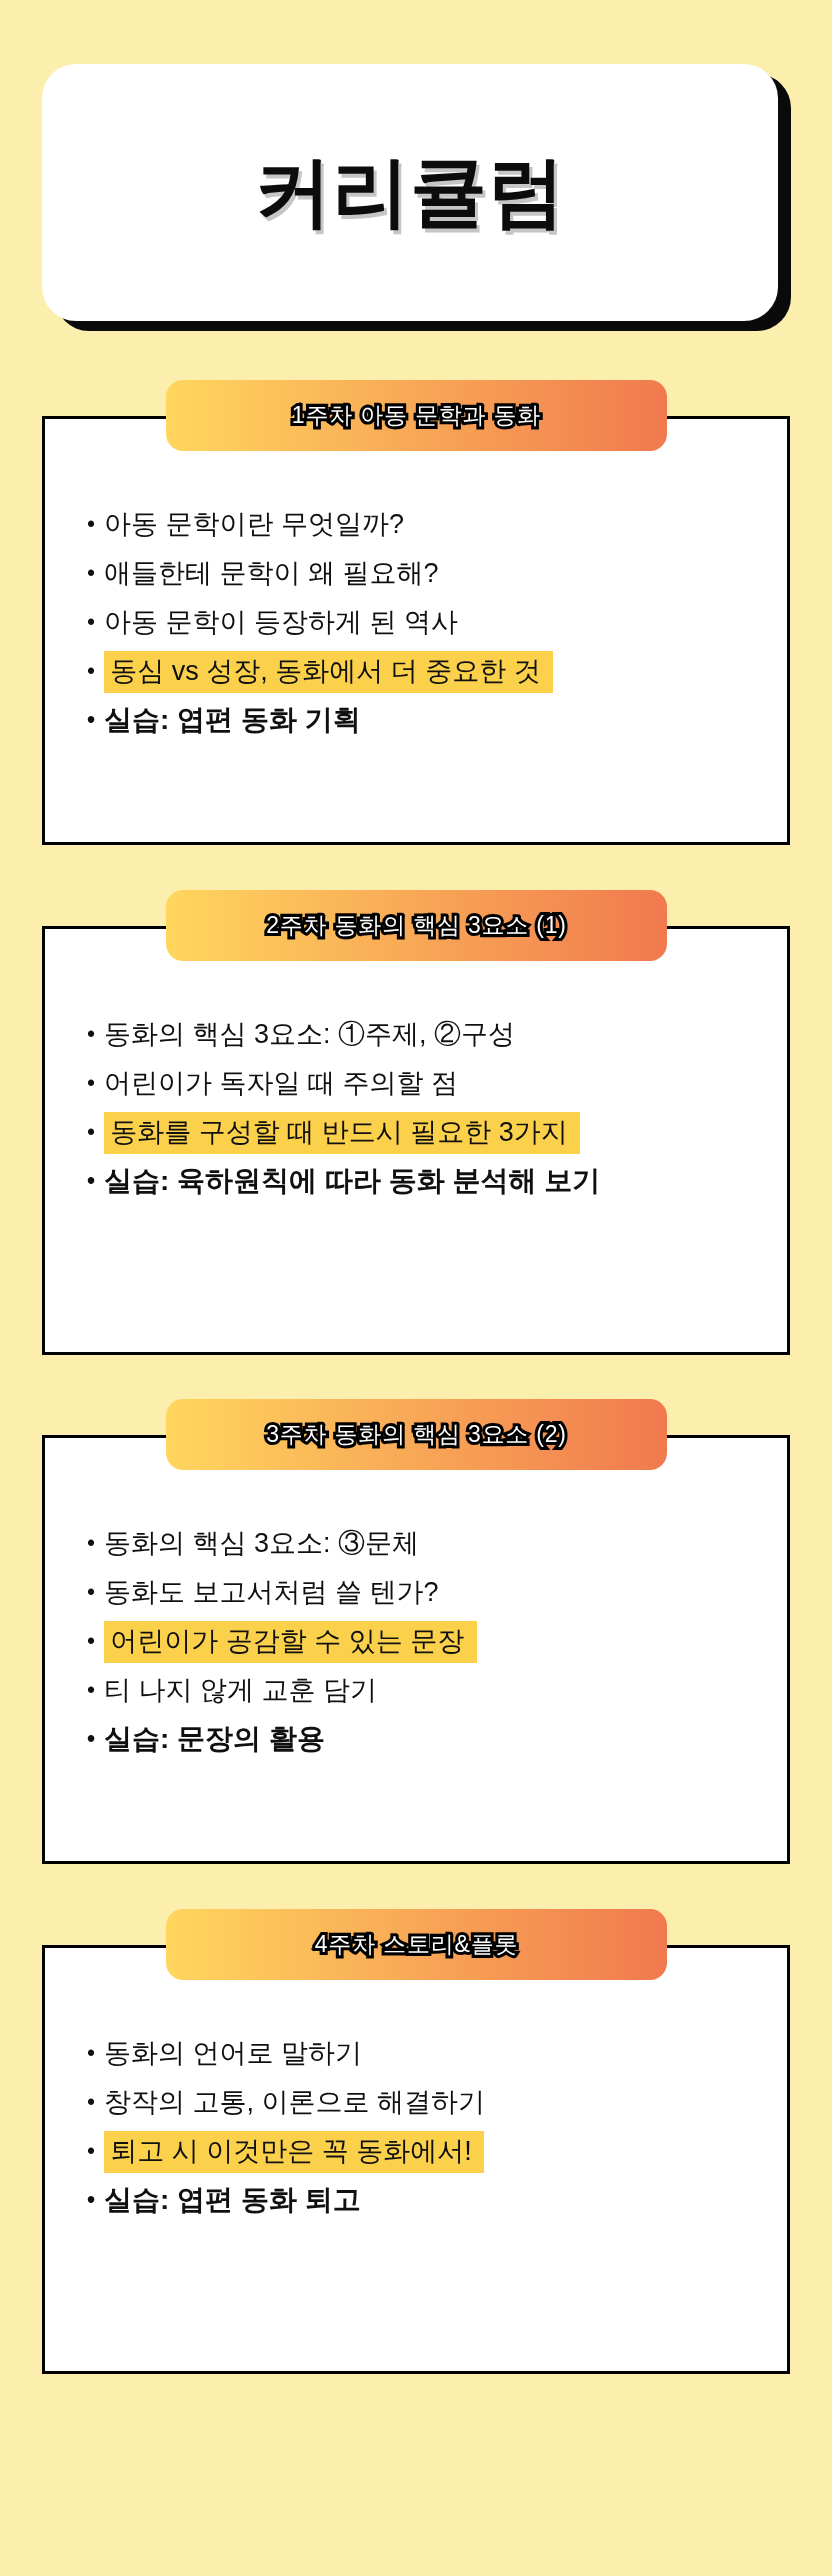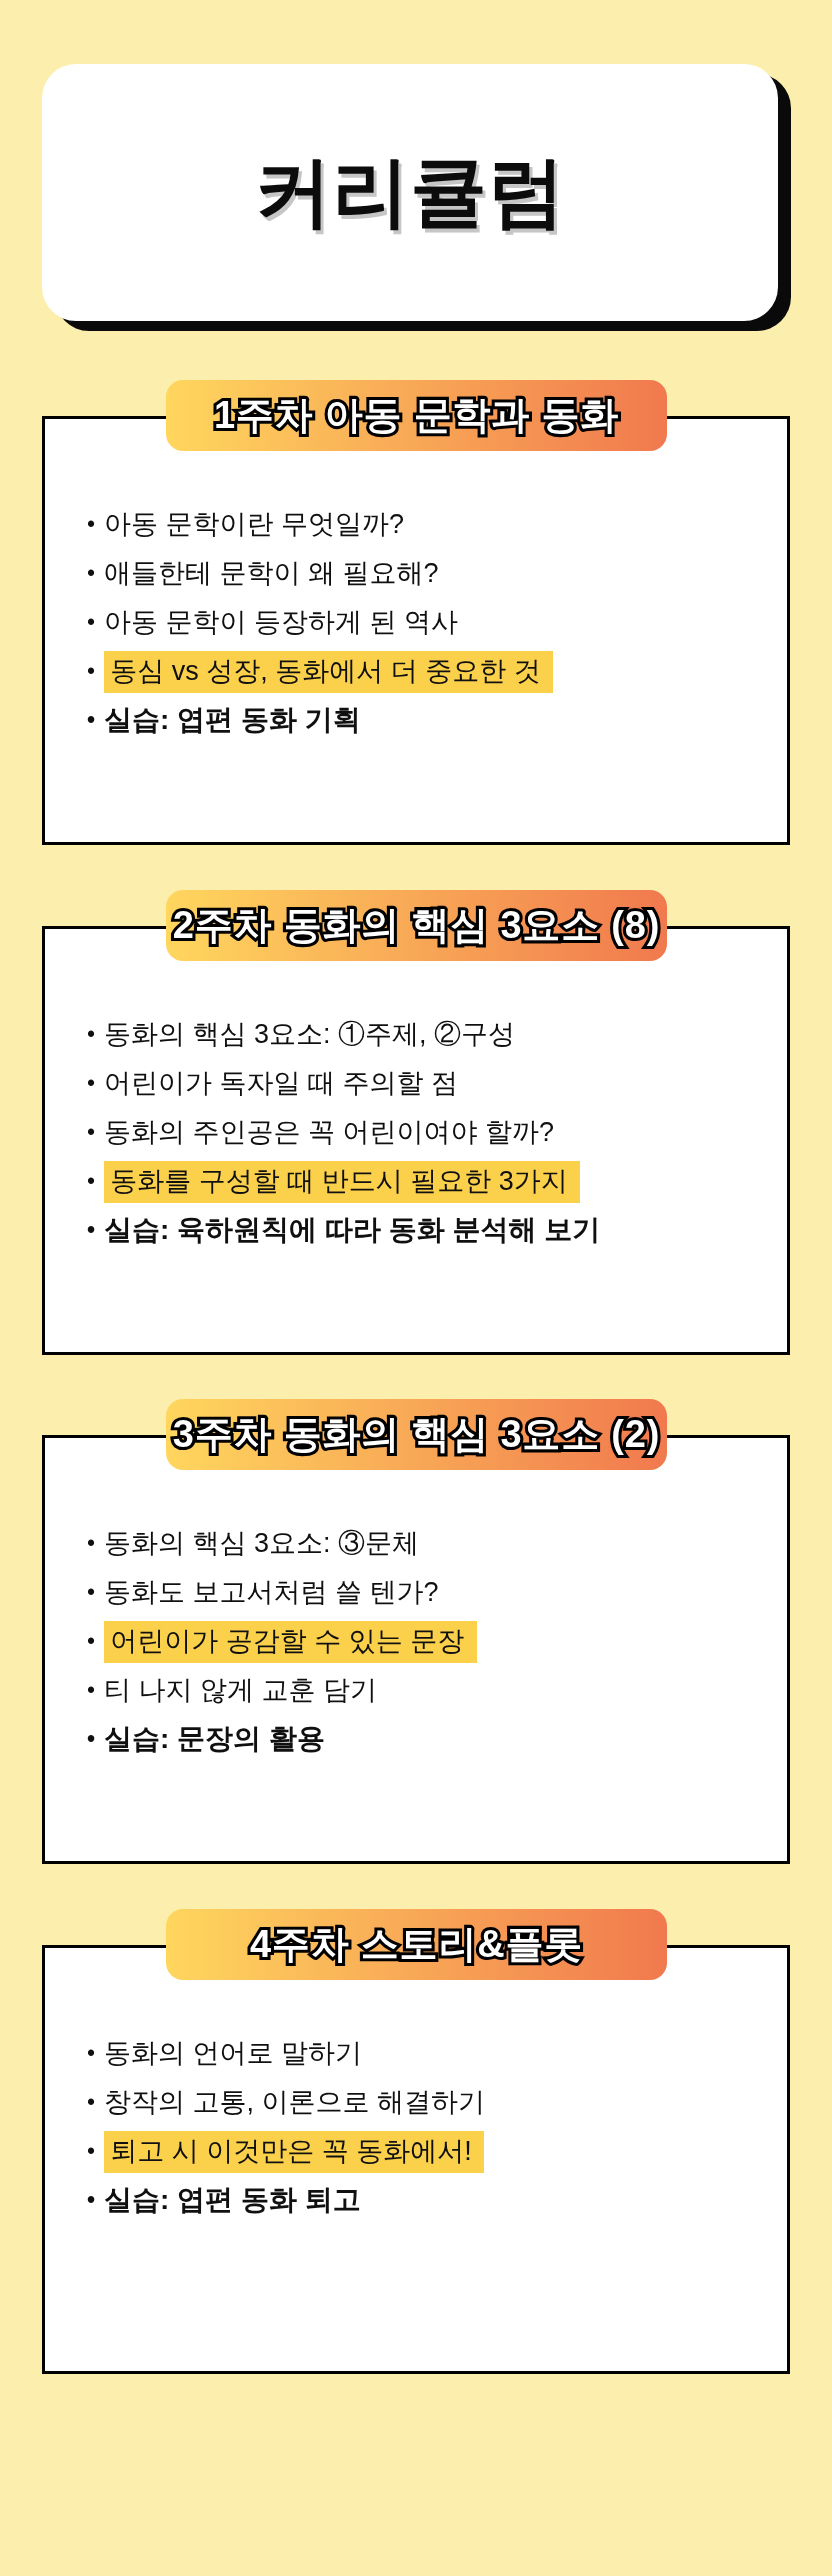--- a/index.html
+++ b/index.html
@@ -51,22 +51,22 @@
     width: 501px;
     height: 71px;
     margin: 0 auto;
     border-radius: 17px;
     background: linear-gradient(90deg, var(--badge-from, #FFD65E), var(--badge-to, #F1794E));
     display: flex;
     align-items: center;
     justify-content: center;
   }
   .badge-text {
-    font-size: 38px;
-    font-weight: 700;
+    font-size: 23px;
+    font-weight: 400;
     color: #ffffff;
     -webkit-text-stroke: 6.2px #000000;
     paint-order: stroke fill;
     letter-spacing: 0.8px;
     white-space: nowrap;
   }
   .box {
     position: relative;
     z-index: 1;
     margin: -35px auto 16px 42px;
@@ -125,27 +125,26 @@
             <li><span class="bullet">•</span><span class="item-text">아동 문학이란 무엇일까?</span></li>
             <li><span class="bullet">•</span><span class="item-text">애들한테 문학이 왜 필요해?</span></li>
             <li><span class="bullet">•</span><span class="item-text">아동 문학이 등장하게 된 역사</span></li>
             <li><span class="bullet">•</span><span class="item-text hl">동심 vs 성장, 동화에서 더 중요한 것</span></li>
             <li class="practice"><span class="bullet">•</span><span class="item-text">실습: 엽편 동화 기획</span></li>
           </ul>
         </div>
       </section>
       <section class="week" style="top: 890px;">
         <div class="badge">
-          <span class="badge-text">2주차 동화의 핵심 3요소 (8)</span>
+          <span class="badge-text">2주차 동화의 핵심 3요소 (1)</span>
         </div>
         <div class="box">
           <ul>
             <li><span class="bullet">•</span><span class="item-text">동화의 핵심 3요소: ①주제, ②구성</span></li>
             <li><span class="bullet">•</span><span class="item-text">어린이가 독자일 때 주의할 점</span></li>
-            <li><span class="bullet">•</span><span class="item-text">동화의 주인공은 꼭 어린이여야 할까?</span></li>
             <li><span class="bullet">•</span><span class="item-text hl">동화를 구성할 때 반드시 필요한 3가지</span></li>
             <li class="practice"><span class="bullet">•</span><span class="item-text">실습: 육하원칙에 따라 동화 분석해 보기</span></li>
           </ul>
         </div>
       </section>
       <section class="week" style="top: 1399px;">
         <div class="badge">
           <span class="badge-text">3주차 동화의 핵심 3요소 (2)</span>
         </div>
         <div class="box">

